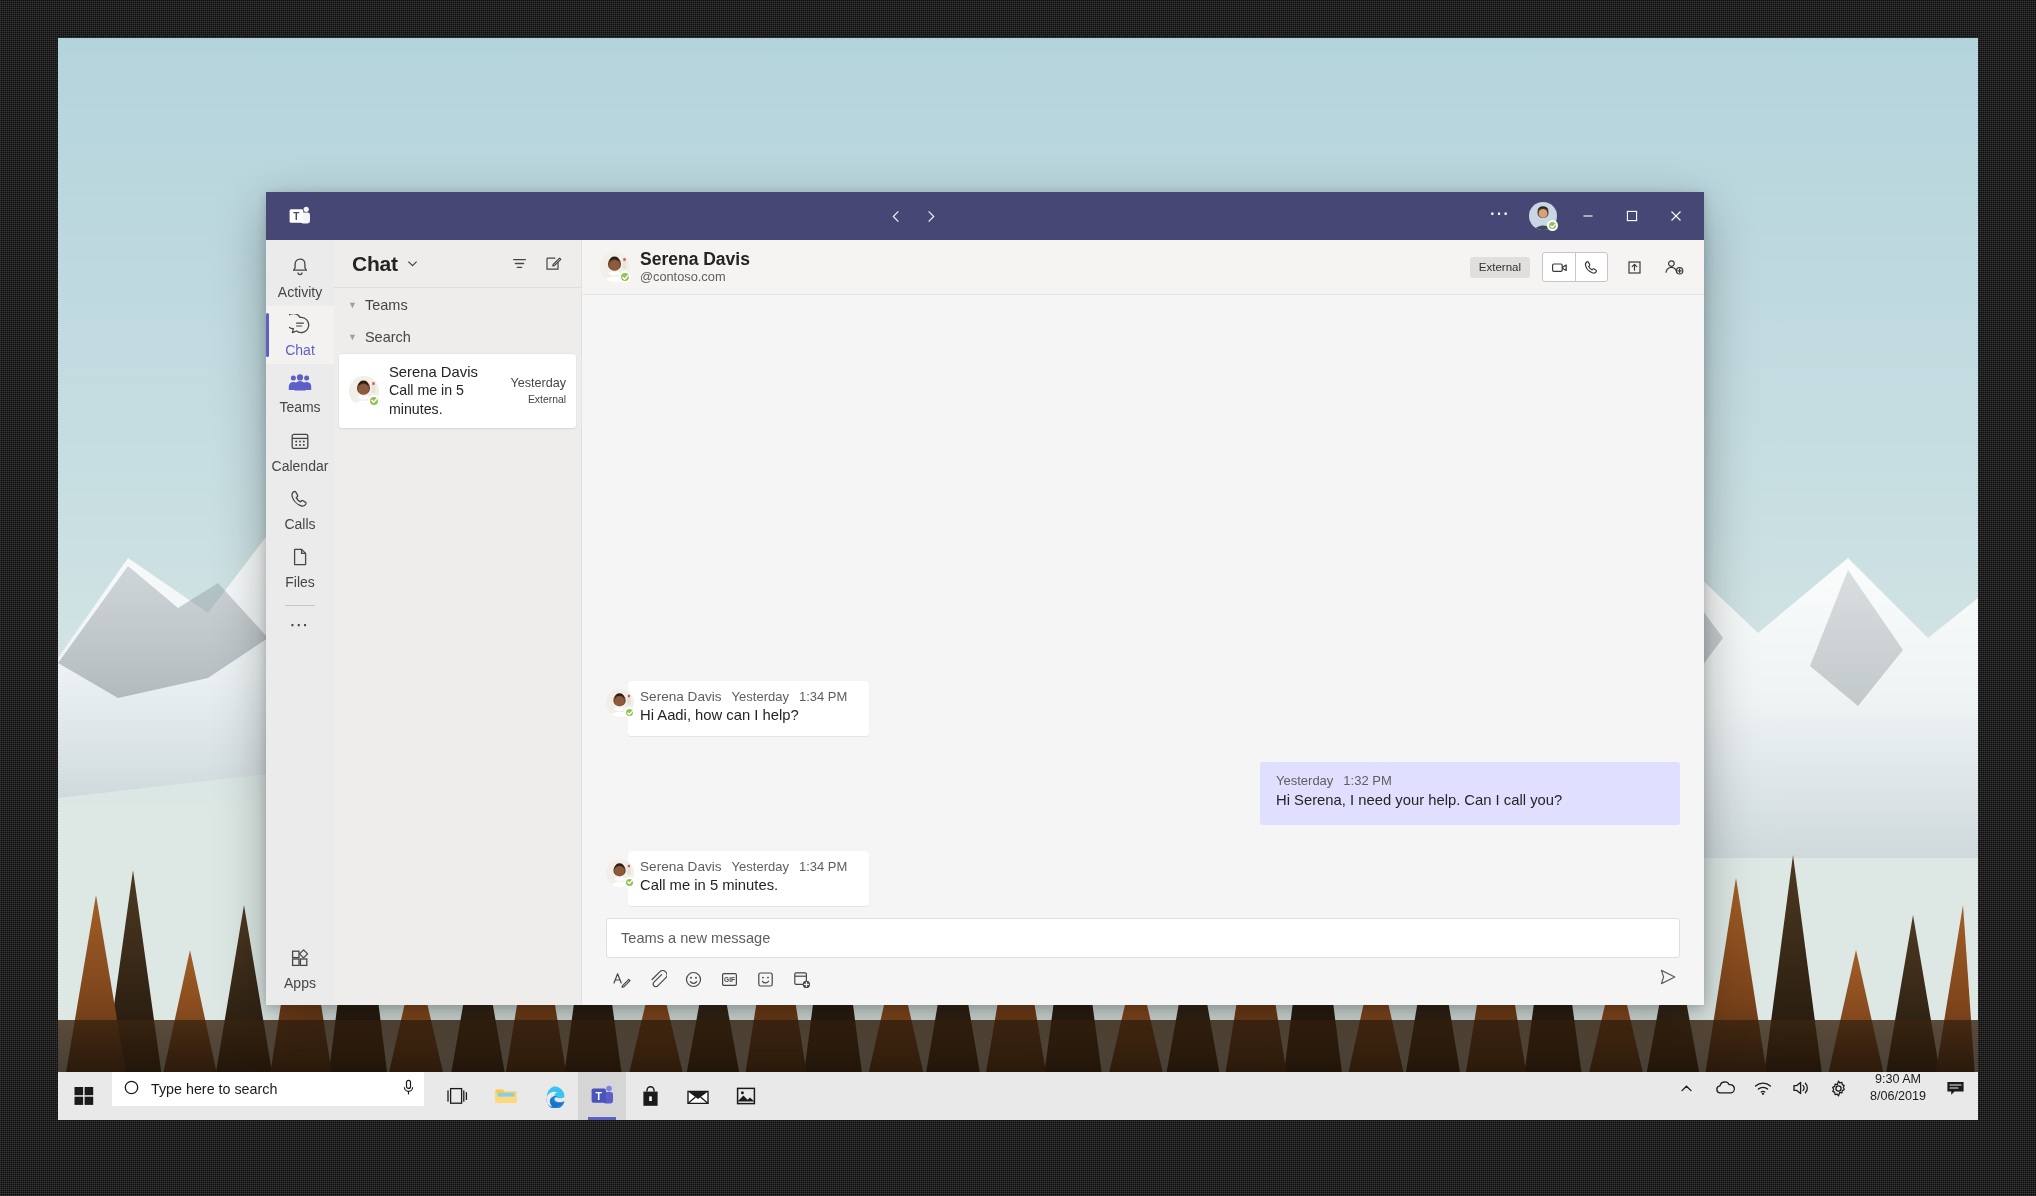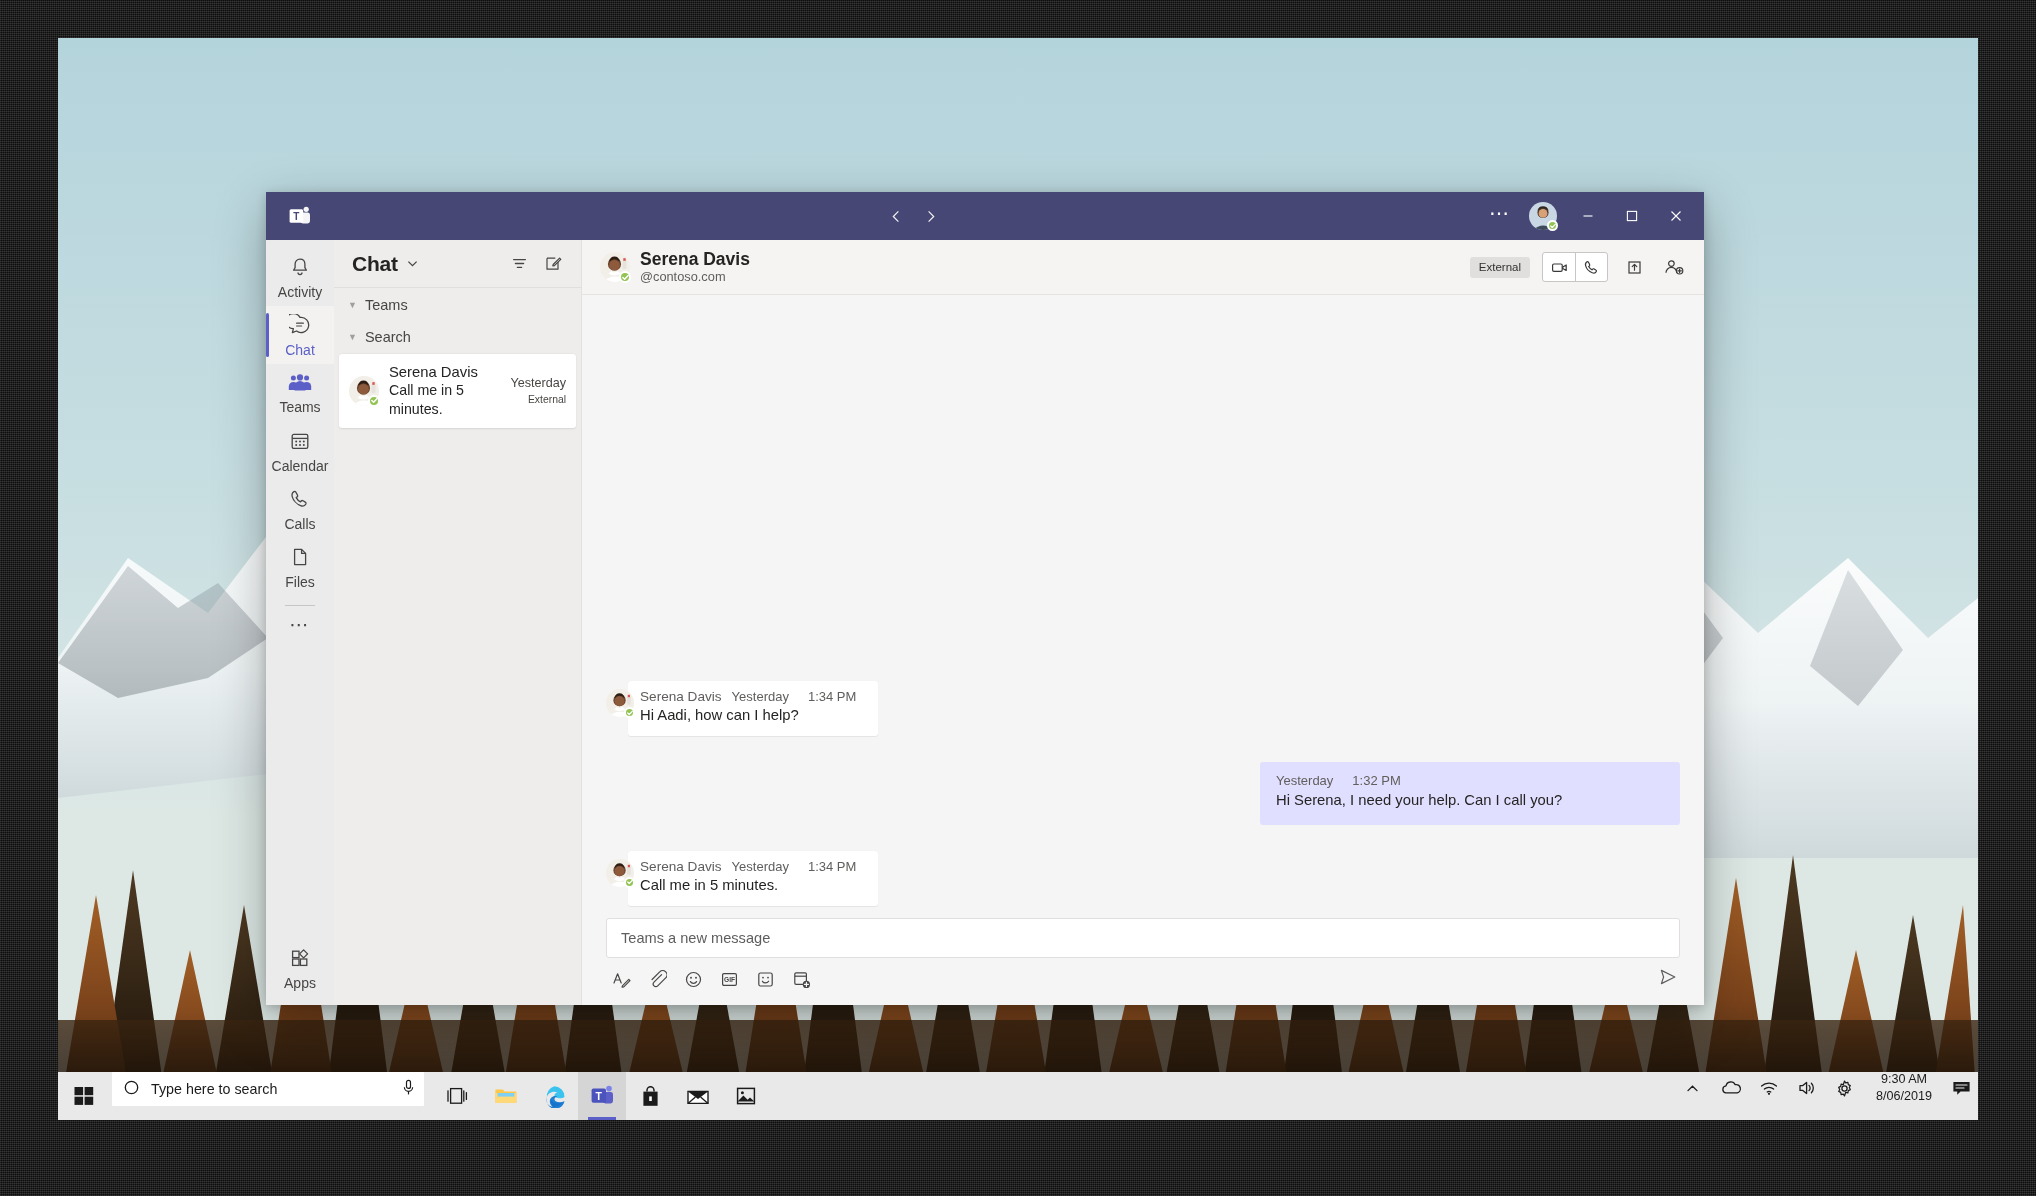--- a/index.html
+++ b/index.html
@@ -186,21 +186,21 @@
   .msg.me { justify-content: flex-end; }
   .bubble-in {
     background: #fff; border-radius: 3px; padding: 8px 22px 10px 12px;
     position: relative; margin-left: 22px; max-width: 70%;
     box-shadow: 0 .3px 1px rgba(0,0,0,.07);
   }
   .msg .ava-wrap { position: absolute; left: -22px; top: 8px; }
   .mhead { display: flex; align-items: baseline; gap: 10px; margin-bottom: 2px; }
   .mhead .mn { font-size: 13.6px; color: #605e5c; }
   .mhead .md { font-size: 13px; color: #605e5c; }
-  .mhead .mt { font-size: 13px; color: #605e5c; margin-left: 9px; }
+  .mhead .mt { font-size: 13px; color: #605e5c; }
   .mbody { font-size: 14.8px; color: #252423; line-height: 1.35; }
   .bubble-out {
     background: #e1dfff; border-radius: 3px; padding: 11px 16px 14px 16px;
     max-width: 46%; min-width: 420px;
   }
   .bubble-out .mhead { margin-bottom: 3px; }
   .spacer1 { height: 386px; }
 
   
   .compose { flex: 0 0 auto; padding: 10px 24px 14px; background: #f5f5f5; }
@@ -234,21 +234,21 @@
   .tb-search .ph { flex: 1; font-size: 14.3px; color: #1b1b1b; }
   .tb-icons { display: flex; align-items: center; height: 48px; margin-left: 10px; }
   .tbi {
     width: 48px; height: 48px; display: flex; align-items: center; justify-content: center;
     cursor: pointer; position: relative;
   }
   .tbi.active { background: #d5d5d5; }
   .tbi.active::after {
     content: ""; position: absolute; left: 10px; right: 10px; bottom: 0; height: 3px; background: #5b5fc7;
   }
-  .tray { margin-left: auto; display: flex; align-items: center; height: 32px; }
+  .tray { margin-left: auto; display: flex; align-items: center; height: 32px; padding-right: 6px; }
   .tray .ti {
     width: 38px; height: 48px; display: flex; align-items: center; justify-content: center;
     color: #1b1b1b; cursor: pointer;
   }
   .clock {
     display: flex; flex-direction: column; align-items: center; justify-content: center;
     font-size: 12.6px; color: #1b1b1b; line-height: 1.35; padding: 0 12px; cursor: pointer;
   }
   .notif { width: 34px; height: 48px; display: flex; align-items: center; justify-content: center; cursor: pointer; }
 </style>

